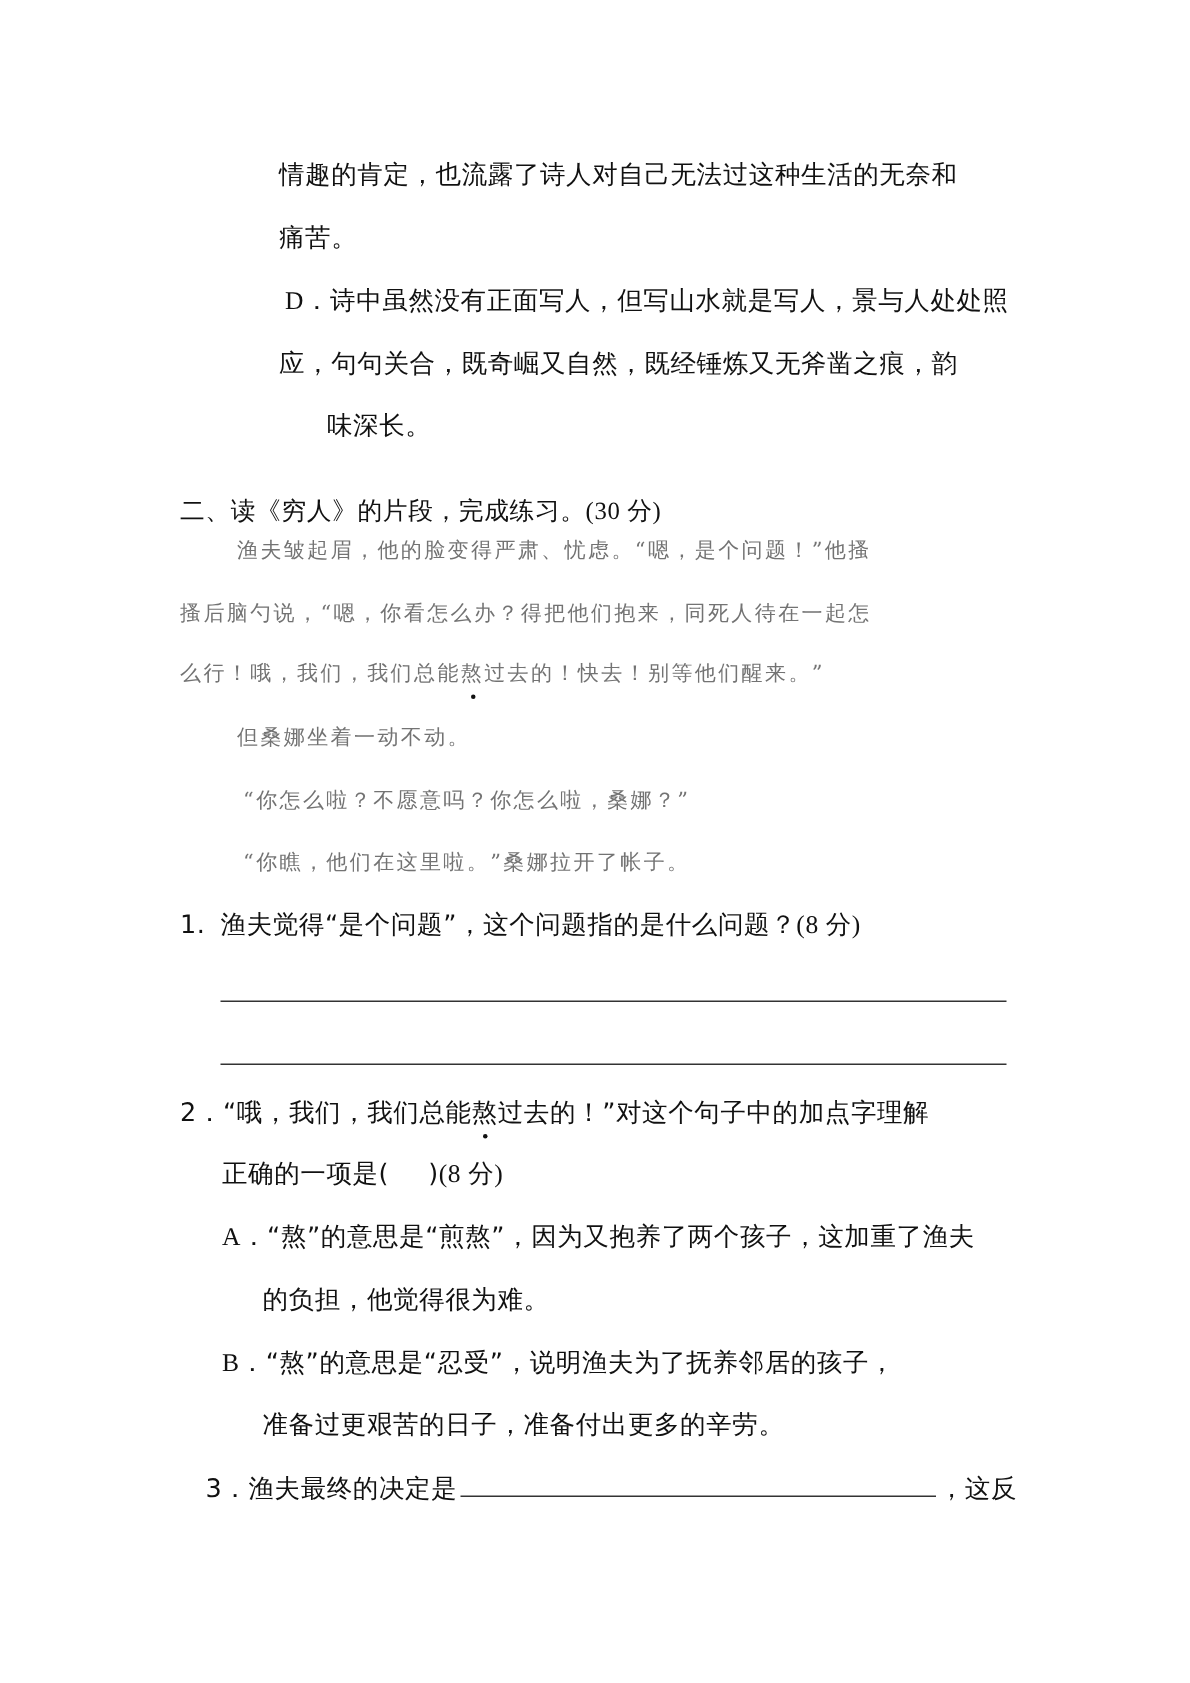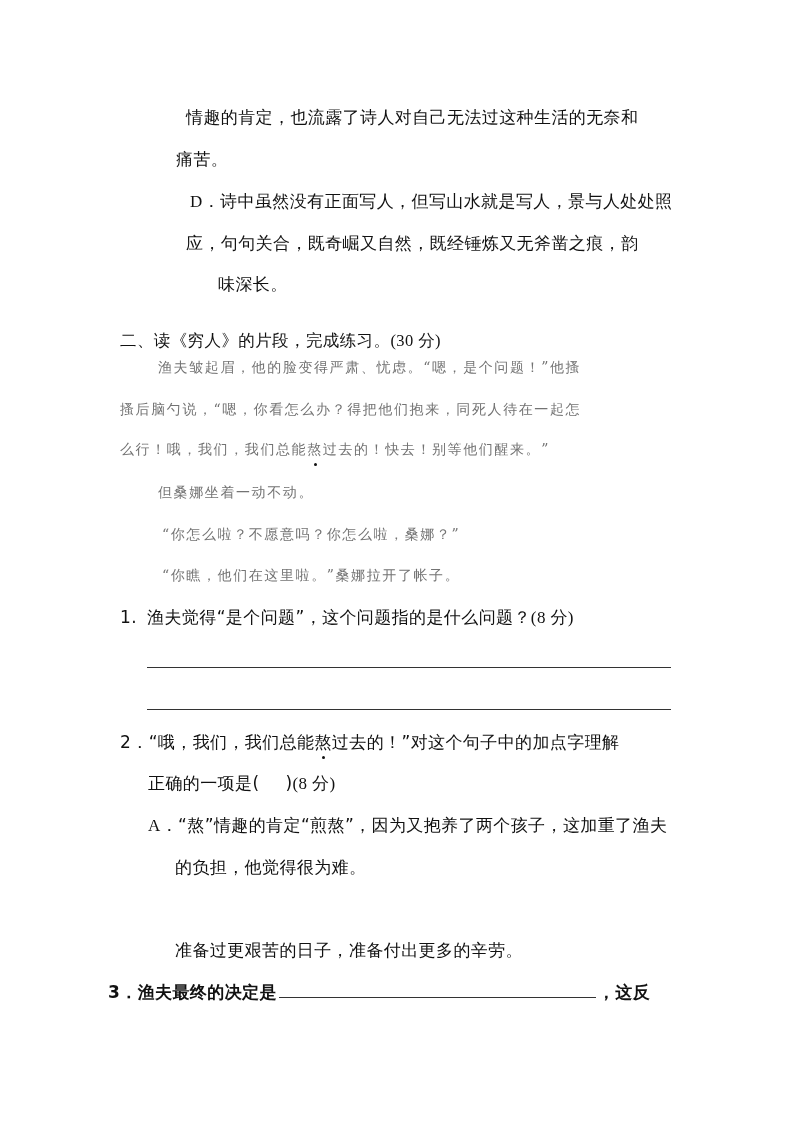--- a/index.html
+++ b/index.html
@@ -14,21 +14,21 @@
   .rule { position: absolute; height: 0; border-top: 1.2px solid #333; }
   .inline-blank { display: inline-block; width: 317px; border-bottom: 1.2px solid #333; height: 16px; vertical-align: baseline; margin: 0 2px; }
   .gap { display: inline-block; width: 26px; }
 </style>
 </head>
 <body>
 
 <div class="page">
 
   <div class="ln" style="left:186px; top:106px;">情趣的肯定，也流露了诗人对自己无法过这种生活的无奈和</div>
-  <div class="ln" style="left:176px; top:148px;text-align:center;">痛苦。</div>
+  <div class="ln" style="left:186px; top:148px;text-align:center;">痛苦。</div>
 
   <div class="ln" style="left:157px; top:190px;margin-left:33px;">
     <span class="score">D．</span><span>诗中虽然没有正面写人，但写山水就是写人，景与人处处照</span>
   </div>
   <div class="ln" style="left:186px; top:232px;">应，句句关合，既奇崛又自然，既经锤炼又无斧凿之痕，韵</div>
   <div class="ln" style="left:186px; top:273px;padding-left:32px;">味深长。</div>
 
   <div class="ln sec" style="left:120px; top:314px;">
     <span>二、读《穷人》的片段，完成练习。</span><span class="score">(30 分)</span>
   </div>
@@ -49,23 +49,26 @@
   <div class="rule" style="left:147px; top:709px; width:524px;"></div>
 
   <div class="ln" style="left:120px; top:731px;">
     <span>2．</span><span>“哦，我们，我们总能</span><span class="dot">熬</span><span>过去的！”对这个句子中的加点字理解</span>
   </div>
   <div class="ln" style="left:148px; top:772px;">
     <span>正确的一项是(</span><span class="gap"></span><span>)</span><span class="score">(8 分)</span>
   </div>
 
   <div class="ln" style="left:148px; top:814px;">
-    <span class="score">A．</span><span>“熬”情趣的肯定“煎熬”，因为又抱养了两个孩子，这加重了渔夫</span>
+    <span class="score">A．</span><span>“熬”的意思是“煎熬”，因为又抱养了两个孩子，这加重了渔夫</span>
   </div>
   <div class="ln" style="left:175px; top:856px;text-align:right;">的负担，他觉得很为难。</div>
 
+  <div class="ln" style="left:148px; top:898px;">
+    <span class="score">B．</span><span>“熬”的意思是“忍受”，说明渔夫为了抚养邻居的孩子，</span>
+  </div>
   <div class="ln" style="left:175px; top:939px;">准备过更艰苦的日子，准备付出更多的辛劳。</div>
 
-  <div class="ln" style="left:108px; top:981px;font-weight:bold;">
+  <div class="ln" style="left:137px; top:981px;">
     <span>3．</span><span>渔夫最终的决定是</span><span class="inline-blank"></span><span>，这反</span>
   </div>
 
 </div>
 
 </body></html>

